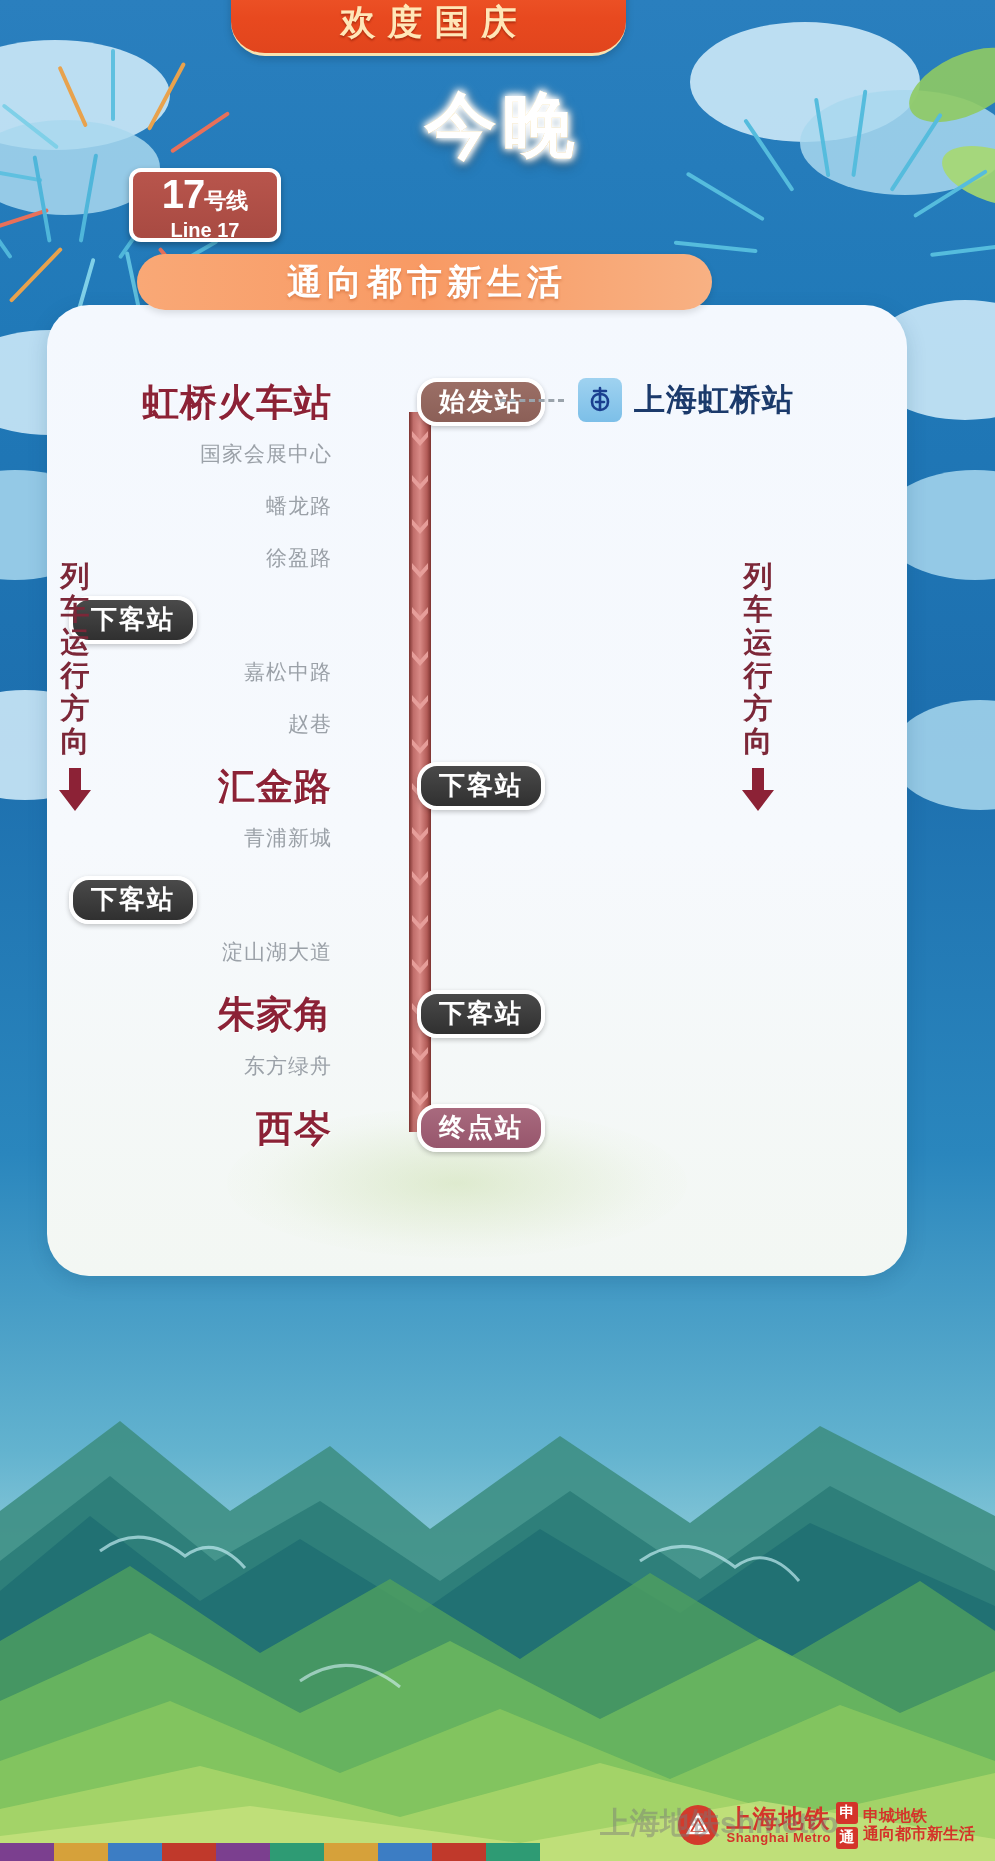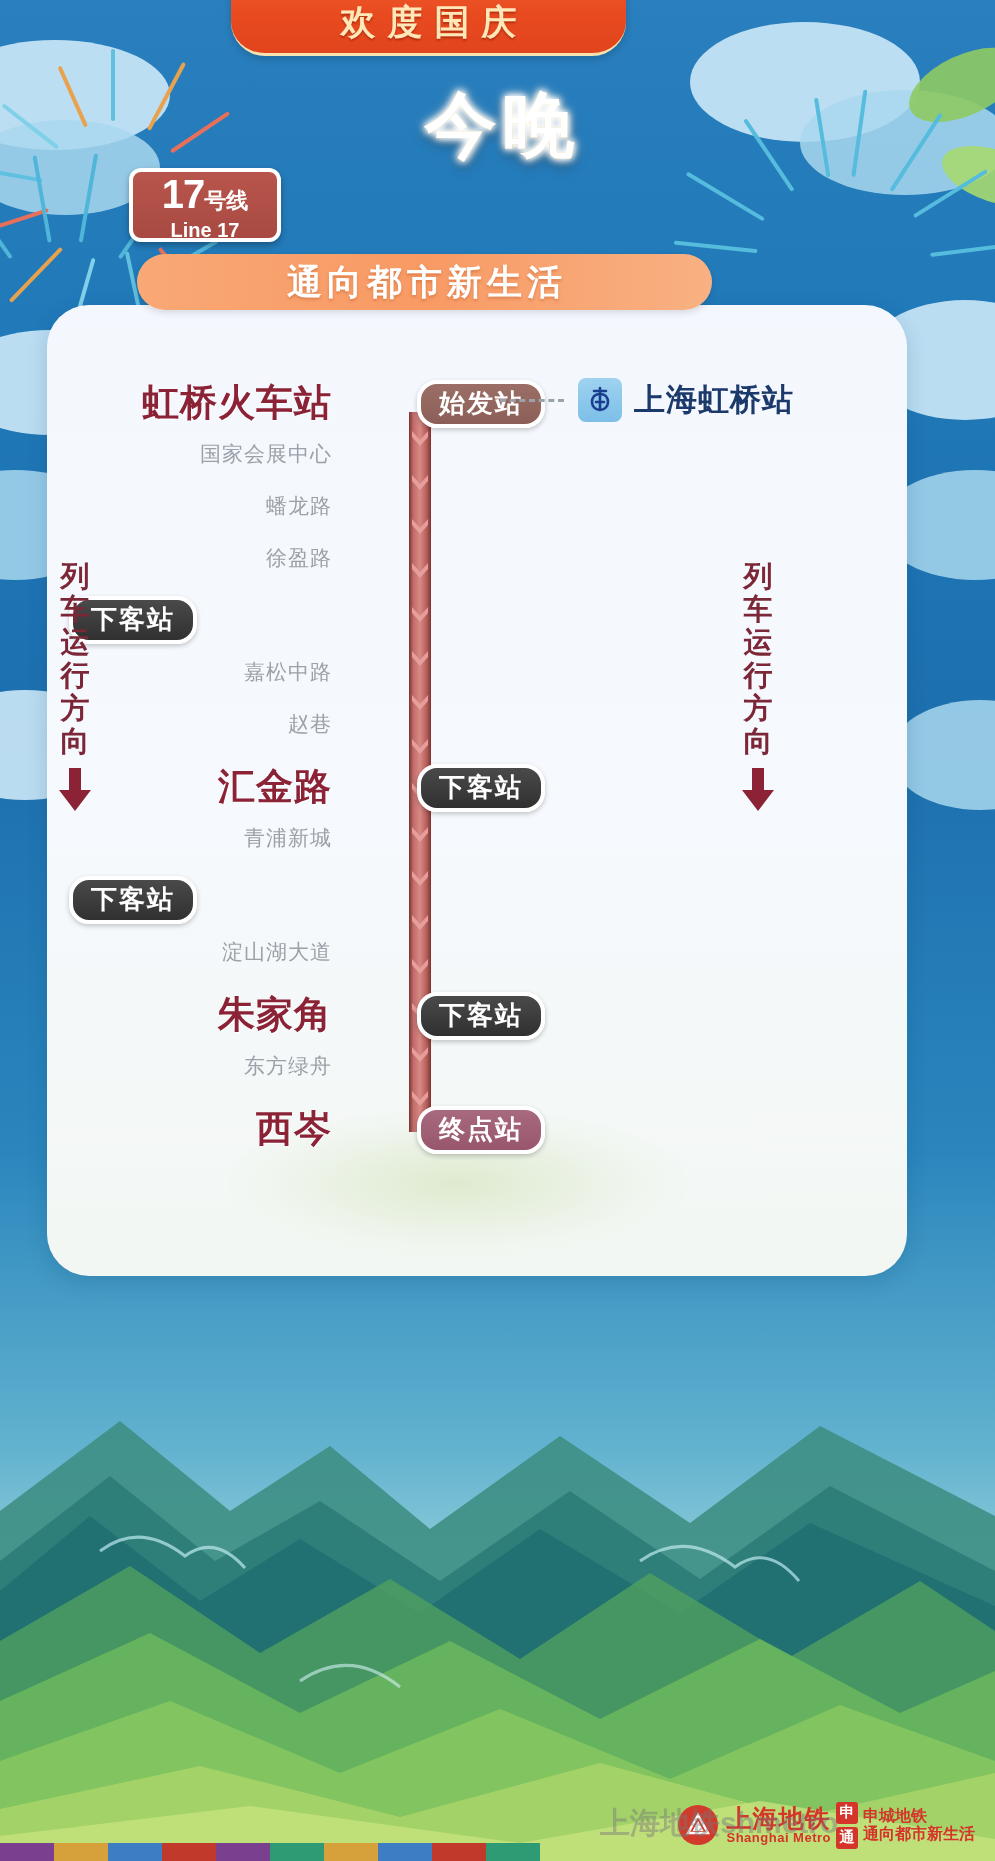--- a/index.html
+++ b/index.html
@@ -178,21 +178,21 @@
     z-index: 22;
   }
   .chevron svg { display:block; }
 
   
   .station-row {
     position: absolute;
     left: 0; width: 895px;
     z-index: 23;
     display: flex;
-    align-items: flex-end;
+    align-items: flex-start;
   }
   .st-name-wrap {
     width: 348px;
     text-align: right;
     padding-right: 16px;
   }
   .st-major {
     font-size: 37px; font-weight: bold;
     color: #8c2236;
     letter-spacing: 1px;

